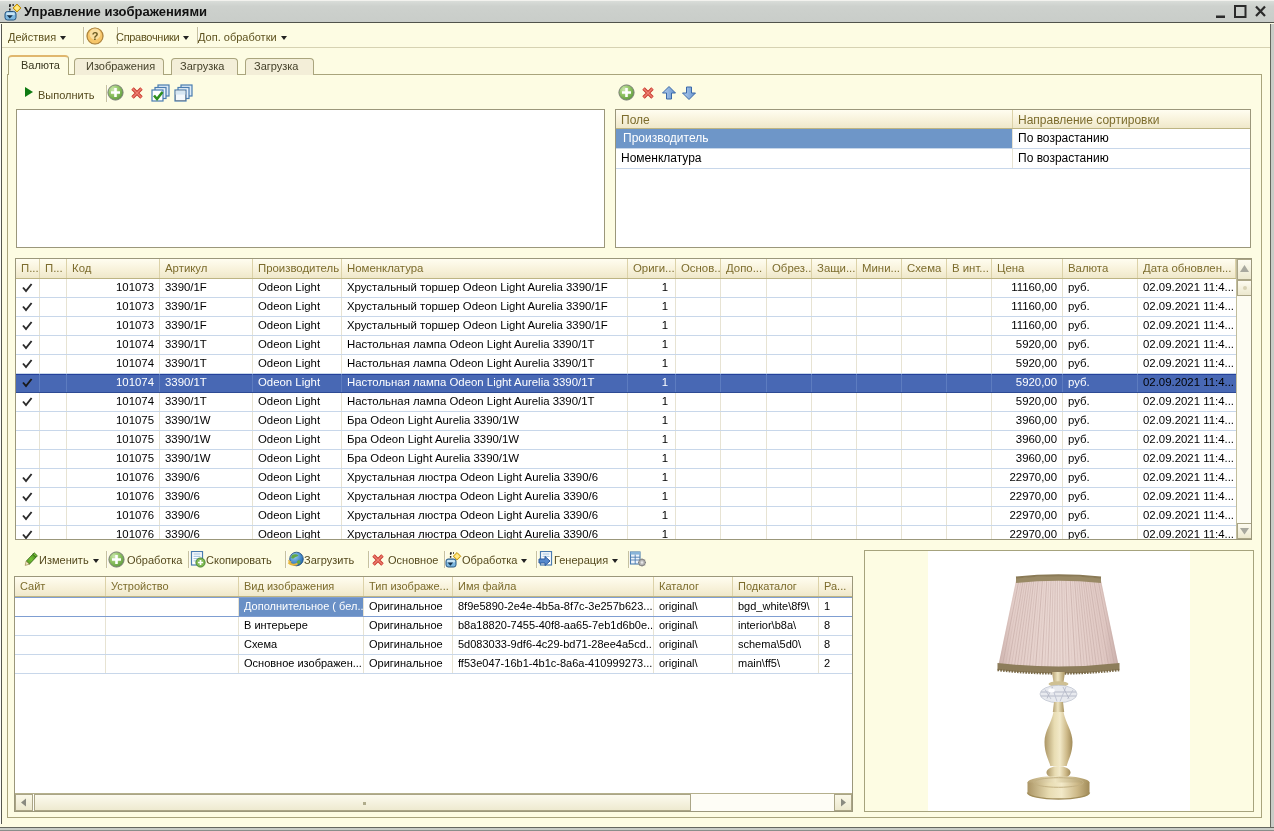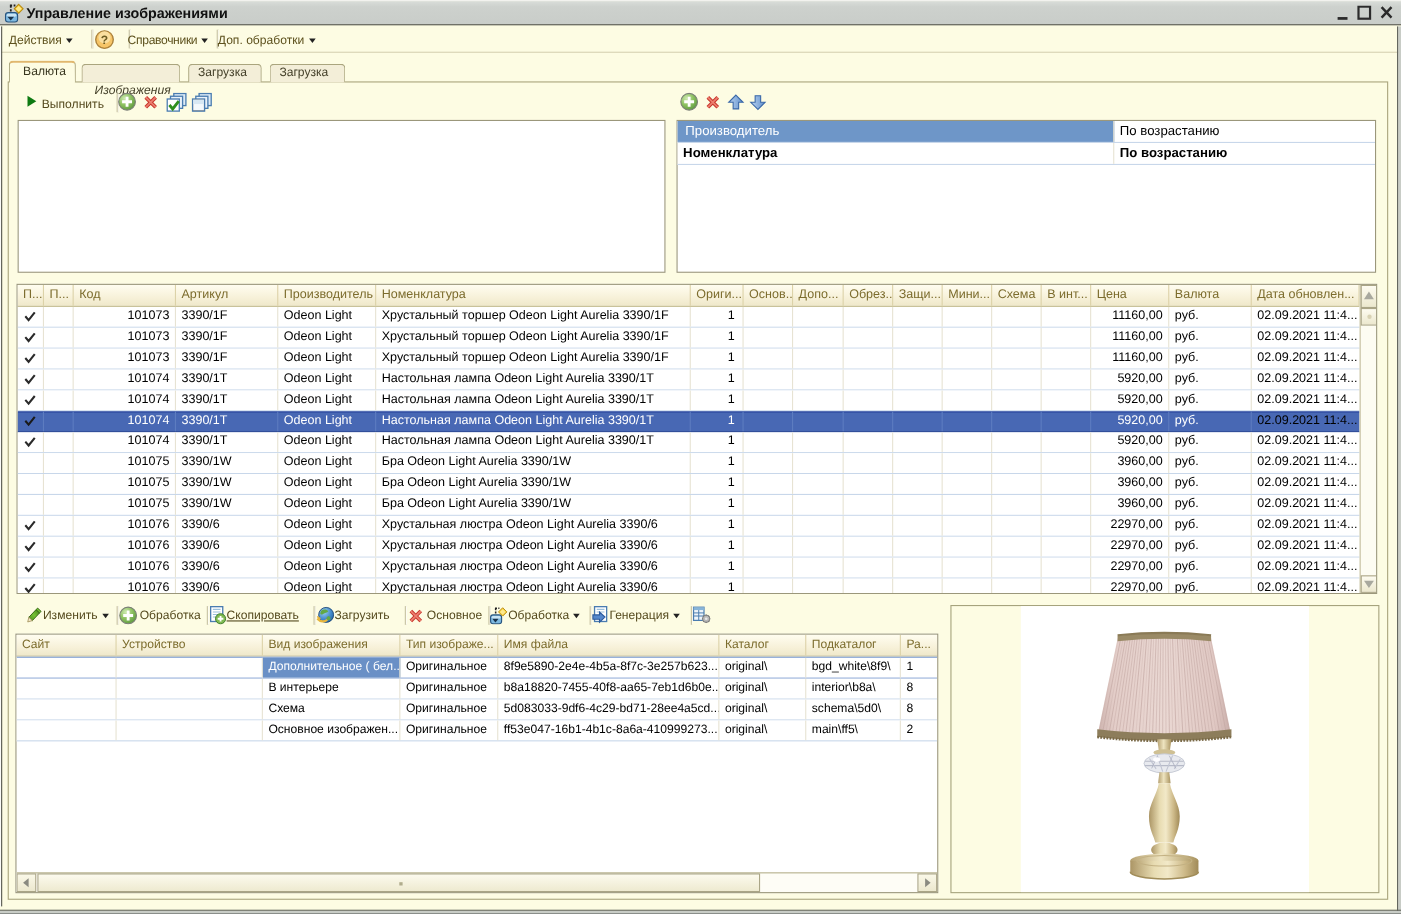--- a/index.html
+++ b/index.html
@@ -53,21 +53,21 @@
 <div class="abs" style="left:116px;top:31px;color:#5d511d;font-size:11px;letter-spacing:-0.3px;">Справочники<span class="dn" style="border-top-color:#222;"></span></div>
 <div class="abs tb-sep" style="left:191px;top:27px;"></div>
 <div class="abs" style="left:198px;top:31px;color:#5d511d;font-size:11px;">Доп. обработки<span class="dn" style="border-top-color:#222;"></span></div>
 
 <div class="abs" style="left:7px;top:74px;width:1255px;height:744px;border:1px solid #a9a47c;background:#fdfce3;"></div>
 
 <div class="abs" style="left:8px;top:55px;width:61px;height:20px;background:#fdfce3;border:1px solid #a9a47c;border-bottom:none;border-radius:4px 4px 0 0;border-top:2px solid #e0b76e;z-index:3;"></div>
 <div class="abs" style="left:9px;top:74px;width:59px;height:2px;background:#fdfce3;z-index:4;"></div>
 <div class="abs" style="left:21px;top:59px;color:#38361f;z-index:5;font-size:11px;">Валюта</div>
 <div class="abs" style="left:74px;top:58px;width:90px;height:17px;background:#f3eed8;border:1px solid #aaa57e;border-bottom:none;border-radius:4px 4px 0 0;"></div>
-<div class="abs" style="left:86px;top:76px;color:#45412a;font-size:11px;font-style:italic;">Изображения</div>
+<div class="abs" style="left:86px;top:60px;color:#45412a;font-size:11px;">Изображения</div>
 <div class="abs" style="left:171px;top:58px;width:67px;height:17px;background:#f3eed8;border:1px solid #aaa57e;border-bottom:none;border-radius:4px 4px 0 0;"></div>
 <div class="abs" style="left:180px;top:60px;color:#45412a;font-size:11px;">Загрузка</div>
 <div class="abs" style="left:245px;top:58px;width:69px;height:17px;background:#f3eed8;border:1px solid #aaa57e;border-bottom:none;border-radius:4px 4px 0 0;"></div>
 <div class="abs" style="left:254px;top:60px;color:#45412a;font-size:11px;">Загрузка</div>
 
 <div class="abs" style="left:25px;top:87px;width:0;height:0;border-top:5.5px solid transparent;border-bottom:5.5px solid transparent;border-left:8px solid #0e7a12;"></div>
 <div class="abs lbl" style="left:38px;top:89px;">Выполнить</div>
 <div class="abs tb-sep" style="left:100px;top:85px;"></div>
 <div class="abs" style="left:107px;top:84px;">
     <svg width="17" height="17">
@@ -142,22 +142,23 @@
           <stop offset="0" stop-color="#b8d2f0"></stop>
           <stop offset="1" stop-color="#6290cc"></stop>
         </linearGradient>
       </defs>
       <path d="M8 14.5 L1.5 8 H5.5 V2 H10.5 V8 H14.5 Z" fill="url(#ad)" stroke="#3a68a8" stroke-width="1"></path>
     </svg>
   </div>
 <div class="abs ut" style="left:16px;top:109px;width:589px;height:139px;border:1px solid #9b977b;background:#fff;">
 </div>
 <div class="abs ut" style="left:615px;top:109px;width:636px;height:139px;border:1px solid #9b977b;background:#fff;">
+<div class="hdr" style="height:19px;border-bottom:1px solid #bdb483;white-space:nowrap;"><span class="cell" style="width:397px;">Поле</span><span class="cell" style="width:237px;border-right:none;">Направление сортировки</span></div>
 <div class="row" style="height:20px;white-space:nowrap;"><span class="cell" style="width:397px;background:#6e96c8;color:#fff;padding-left:7px;">Производитель</span><span class="cell" style="width:237px;border-right:none;">По возрастанию</span></div>
-<div class="row" style="height:20px;white-space:nowrap;font-weight:bold;"><span class="cell" style="width:397px;">Номенклатура</span><span class="cell" style="width:237px;border-right:none;">По возрастанию</span></div>
+<div class="row" style="height:20px;white-space:nowrap;"><span class="cell" style="width:397px;">Номенклатура</span><span class="cell" style="width:237px;border-right:none;">По возрастанию</span></div>
 </div>
 <div class="abs mt" style="left:15px;top:258px;width:1237px;height:282px;border:1px solid #9b977b;background:#fff;overflow:hidden;">
 <div class="hdr" style="height:20px;border-bottom:1px solid #bdb483;white-space:nowrap;width:1220px;"><span class="cell" style="width:24px;">П...</span><span class="cell" style="width:27px;">П...</span><span class="cell" style="width:93px;">Код</span><span class="cell" style="width:93px;">Артикул</span><span class="cell" style="width:89px;">Производитель</span><span class="cell" style="width:286px;">Номенклатура</span><span class="cell" style="width:48px;">Ориги...</span><span class="cell" style="width:45px;">Основ...</span><span class="cell" style="width:46px;">Допо...</span><span class="cell" style="width:45px;">Обрез...</span><span class="cell" style="width:45px;">Защи...</span><span class="cell" style="width:45px;">Мини...</span><span class="cell" style="width:45px;">Схема</span><span class="cell" style="width:45px;">В инт...</span><span class="cell" style="width:71px;">Цена</span><span class="cell" style="width:75px;">Валюта</span><span class="cell" style="width:98px;">Дата обновлен...</span></div>
 <div class="row" style="height:19px;white-space:nowrap;width:1220px;color:#000;"><span class="cell" style="width:24px;padding:0;"><svg width="11" height="10" style="margin:4px 0 0 6px;">
           <path d="M1 4.5 l3 3.5 5.6 -7" stroke="#2b2b2b" stroke-width="1.9" fill="none"></path>
         </svg></span><span class="cell" style="width:27px;"></span><span class="cell" style="width:93px;text-align:right;padding-right:5px;">101073</span><span class="cell" style="width:93px;">3390/1F</span><span class="cell" style="width:89px;">Odeon Light</span><span class="cell" style="width:286px;">Хрустальный торшер Odeon Light Aurelia 3390/1F</span><span class="cell" style="width:48px;text-align:right;padding-right:7px;">1</span><span class="cell" style="width:45px;"></span><span class="cell" style="width:46px;"></span><span class="cell" style="width:45px;"></span><span class="cell" style="width:45px;"></span><span class="cell" style="width:45px;"></span><span class="cell" style="width:45px;"></span><span class="cell" style="width:45px;"></span><span class="cell" style="width:71px;text-align:right;padding-right:5px;">11160,00</span><span class="cell" style="width:75px;">руб.</span><span class="cell" style="width:98px;border-right:none;">02.09.2021 11:4...</span></div>
 <div class="row" style="height:19px;white-space:nowrap;width:1220px;color:#000;"><span class="cell" style="width:24px;padding:0;"><svg width="11" height="10" style="margin:4px 0 0 6px;">
           <path d="M1 4.5 l3 3.5 5.6 -7" stroke="#2b2b2b" stroke-width="1.9" fill="none"></path>
         </svg></span><span class="cell" style="width:27px;"></span><span class="cell" style="width:93px;text-align:right;padding-right:5px;">101073</span><span class="cell" style="width:93px;">3390/1F</span><span class="cell" style="width:89px;">Odeon Light</span><span class="cell" style="width:286px;">Хрустальный торшер Odeon Light Aurelia 3390/1F</span><span class="cell" style="width:48px;text-align:right;padding-right:7px;">1</span><span class="cell" style="width:45px;"></span><span class="cell" style="width:46px;"></span><span class="cell" style="width:45px;"></span><span class="cell" style="width:45px;"></span><span class="cell" style="width:45px;"></span><span class="cell" style="width:45px;"></span><span class="cell" style="width:45px;"></span><span class="cell" style="width:71px;text-align:right;padding-right:5px;">11160,00</span><span class="cell" style="width:75px;">руб.</span><span class="cell" style="width:98px;border-right:none;">02.09.2021 11:4...</span></div>
 <div class="row" style="height:19px;white-space:nowrap;width:1220px;color:#000;"><span class="cell" style="width:24px;padding:0;"><svg width="11" height="10" style="margin:4px 0 0 6px;">
@@ -238,21 +239,21 @@
 <div class="abs lbl" style="left:127px;top:554px;">Обработка</div>
 <div class="abs tb-sep" style="left:182px;top:551px;"></div>
 <div class="abs" style="left:189px;top:551px;">
     <svg width="17" height="17">
       <rect x="2.5" y="0.5" width="11" height="13.5" fill="#fff" stroke="#4a7cb0" stroke-width="1.2"></rect>
       <path d="M4.5 3 h7 M4.5 5.3 h7 M4.5 7.6 h7 M4.5 9.9 h5" stroke="#9cc0dc" stroke-width="1"></path>
       <circle cx="11.5" cy="11.5" r="4.6" fill="#7fba52" stroke="#3f7f2c" stroke-width="0.9"></circle>
       <path d="M11.5 8.9 v5.2 M8.9 11.5 h5.2" stroke="#fff" stroke-width="1.7"></path>
     </svg>
   </div>
-<div class="abs lbl" style="left:206px;top:554px;text-decoration:underline;">Скопировать</div>
+<div class="abs lbl" style="left:206px;top:554px;">Скопировать</div>
 <div class="abs tb-sep" style="left:279px;top:551px;"></div>
 <div class="abs" style="left:287px;top:551px;">
     <svg width="17" height="17">
       <defs>
         <radialGradient id="gl" cx="0.35" cy="0.3" r="0.85">
           <stop offset="0" stop-color="#9ed0f0"></stop>
           <stop offset="0.6" stop-color="#3f86c8"></stop>
           <stop offset="1" stop-color="#225a96"></stop>
         </radialGradient>
       </defs>

